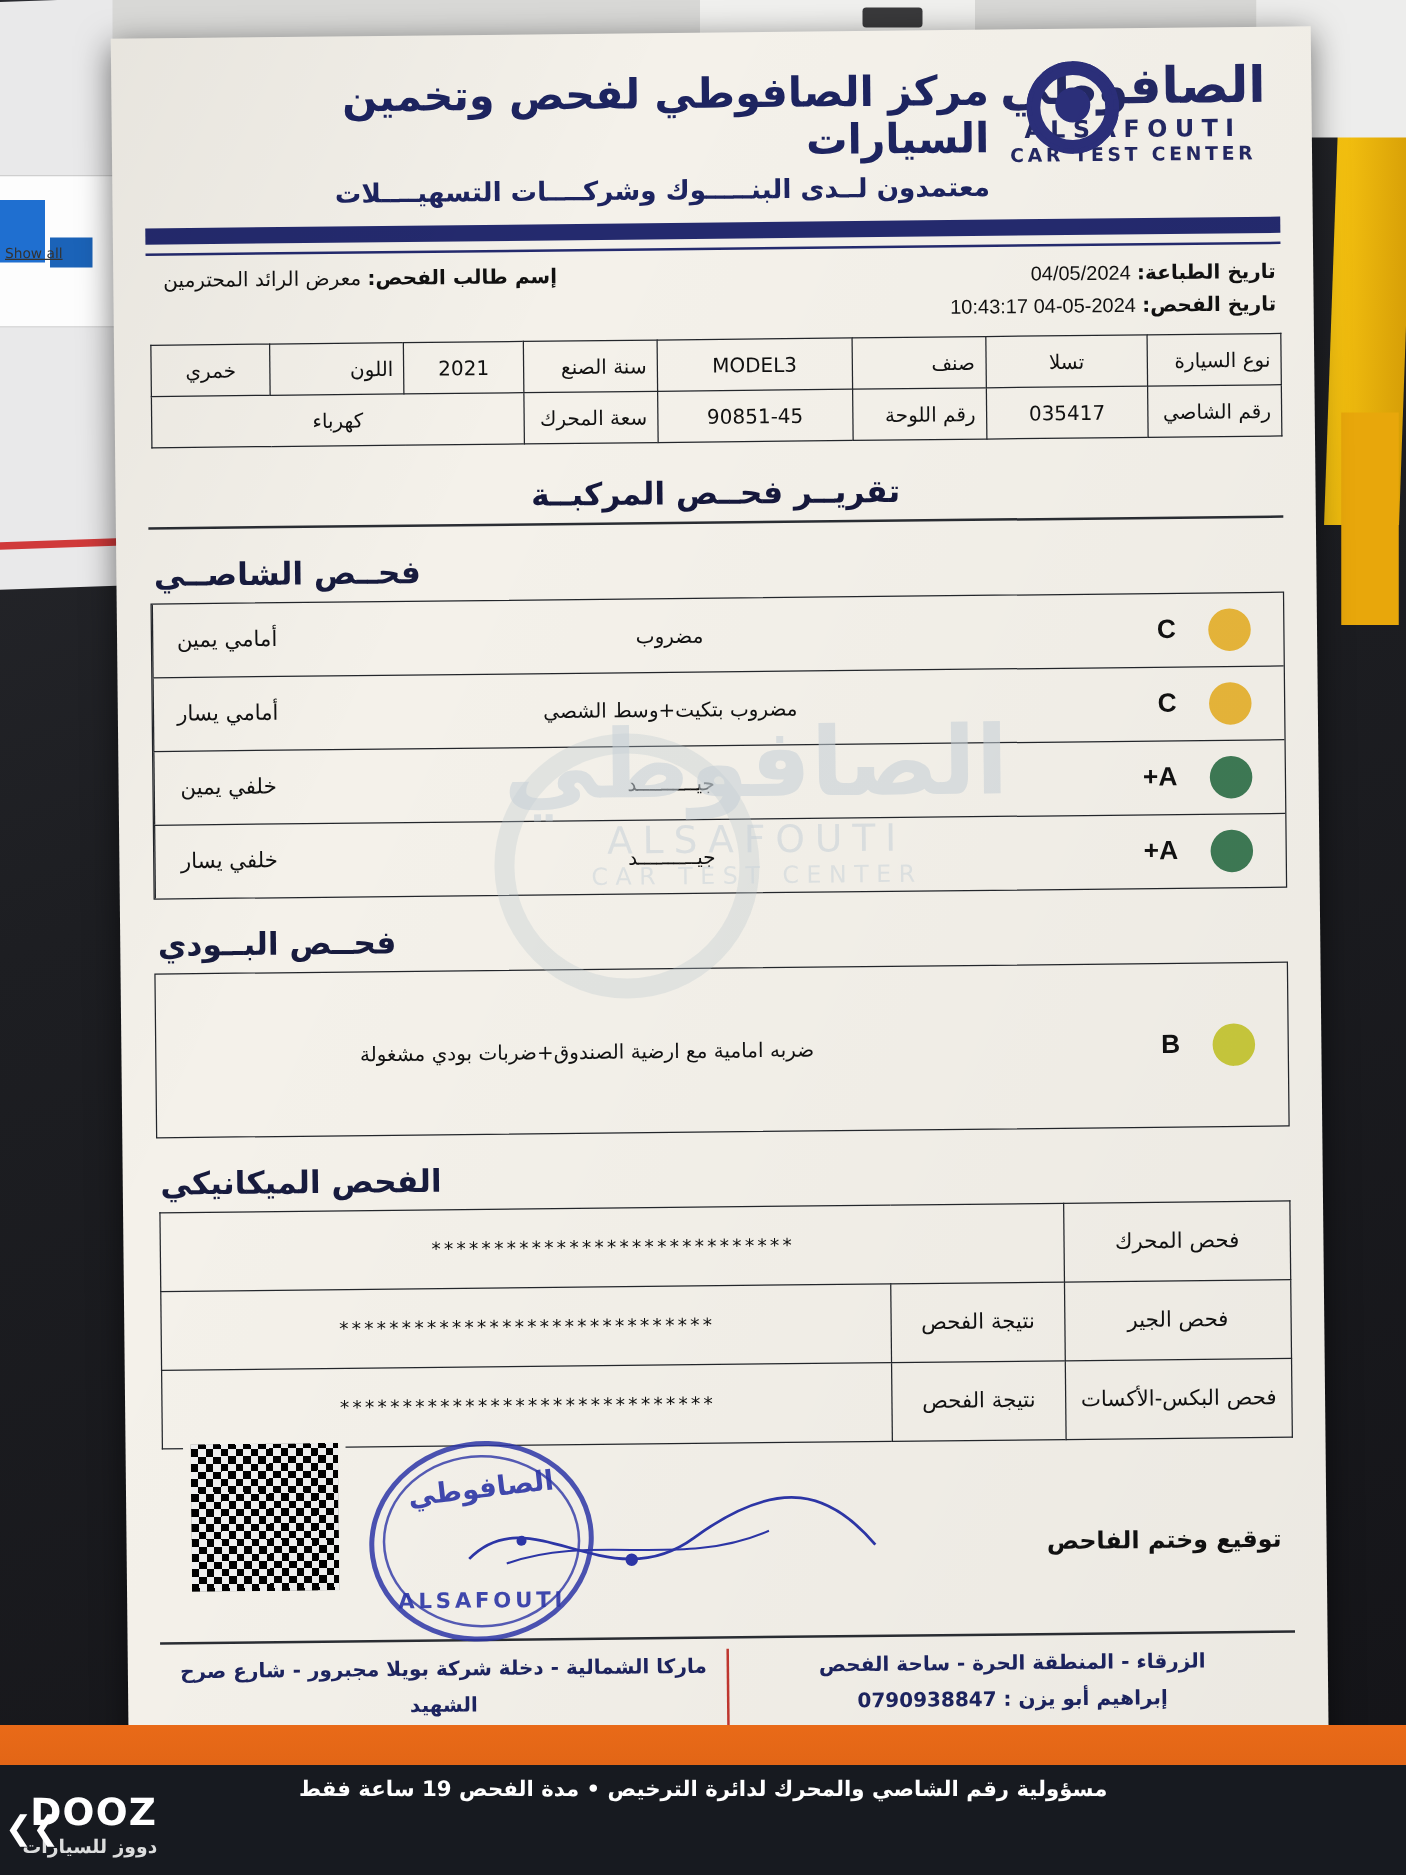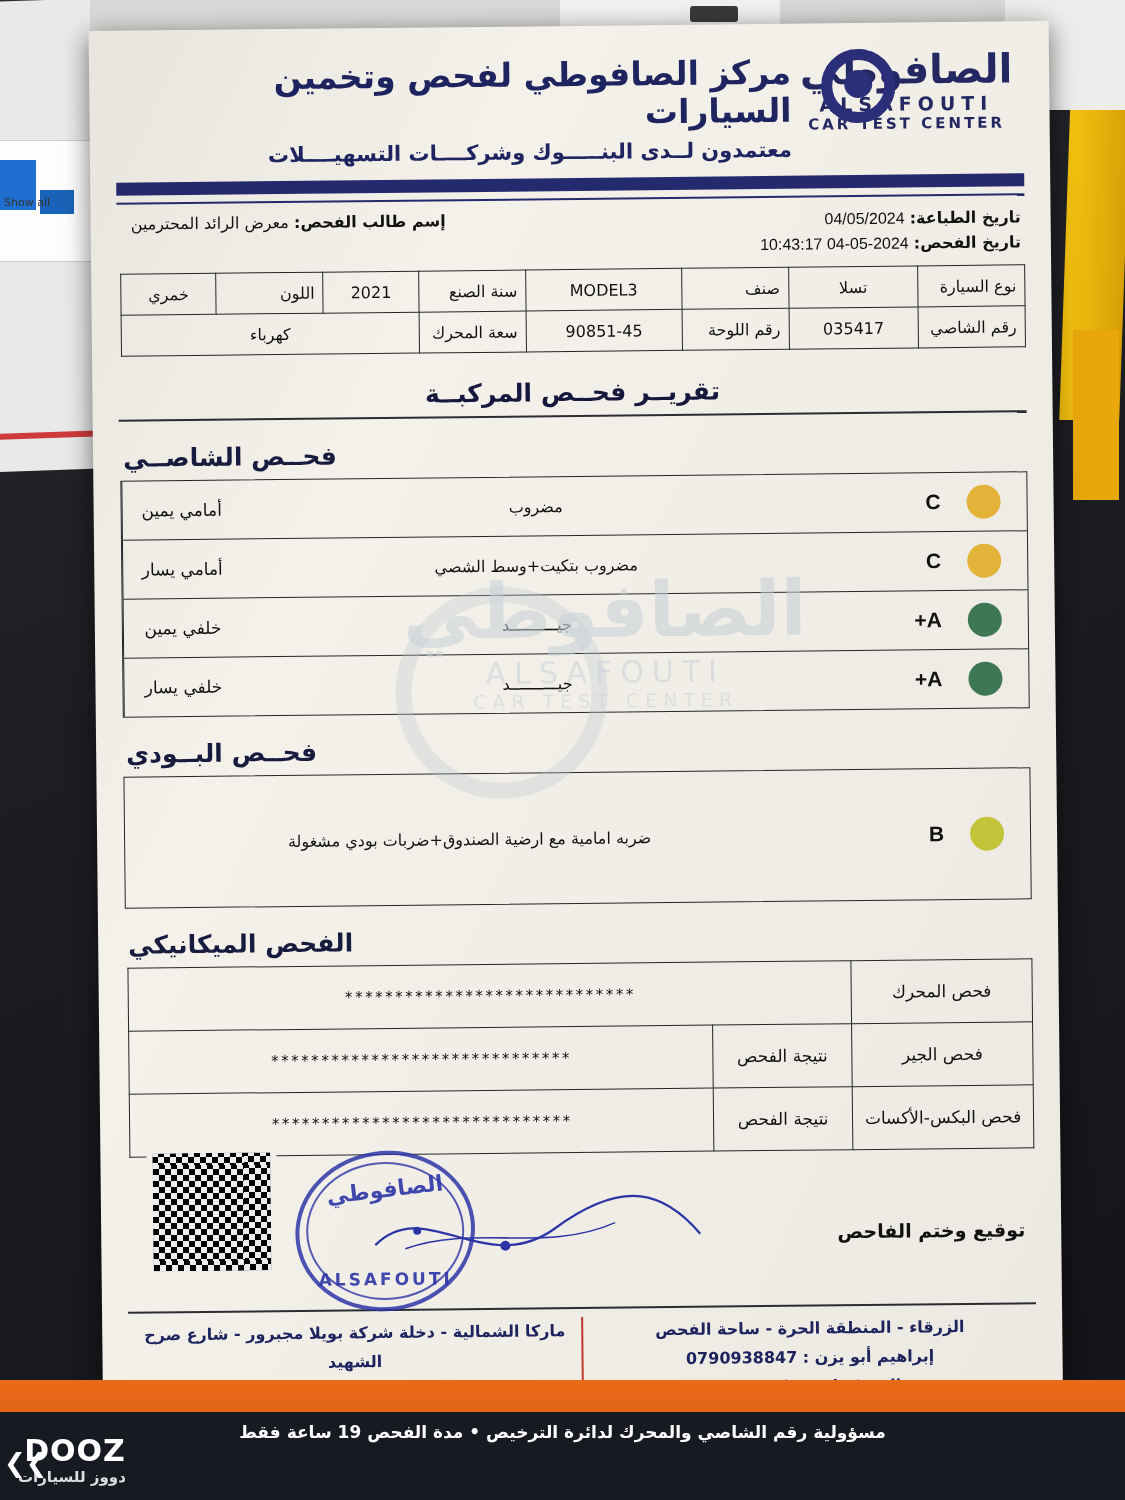--- a/index.html
+++ b/index.html
@@ -159,21 +159,21 @@
   <div class="bg-screen"></div>
   <div class="bg-blue-tile"></div>
   <div class="bg-blue-tile2"></div>
   <div class="bg-redline"></div>
   <div class="bg-topstrip"></div>
   <div class="bg-topstrip2"></div>
   <div class="bg-key"></div>
   <div class="bg-yellow"></div>
   <div class="bg-yellow2"></div>
   <div class="bg-rightpaper"></div>
-  <div style="position:absolute;left:4px;top:196px;font-size:11px;color:#333;">Show all</div>
+  <div style="position:absolute;left:4px;top:196px;font-size:11px;color:#333;text-decoration:underline;">Show all</div>
   <div style="position:absolute;left:648px;top:28px;font-size:14px;color:#6a6a6a;">68</div>
 </div>
 
 <div class="sheet">
 
   <div class="wm-gear"></div>
   <div class="watermark">
     <div class="wm-ar">الصافوطي</div>
     <div class="wm-en">ALSAFOUTI</div>
     <div class="wm-en2">CAR TEST CENTER</div>

